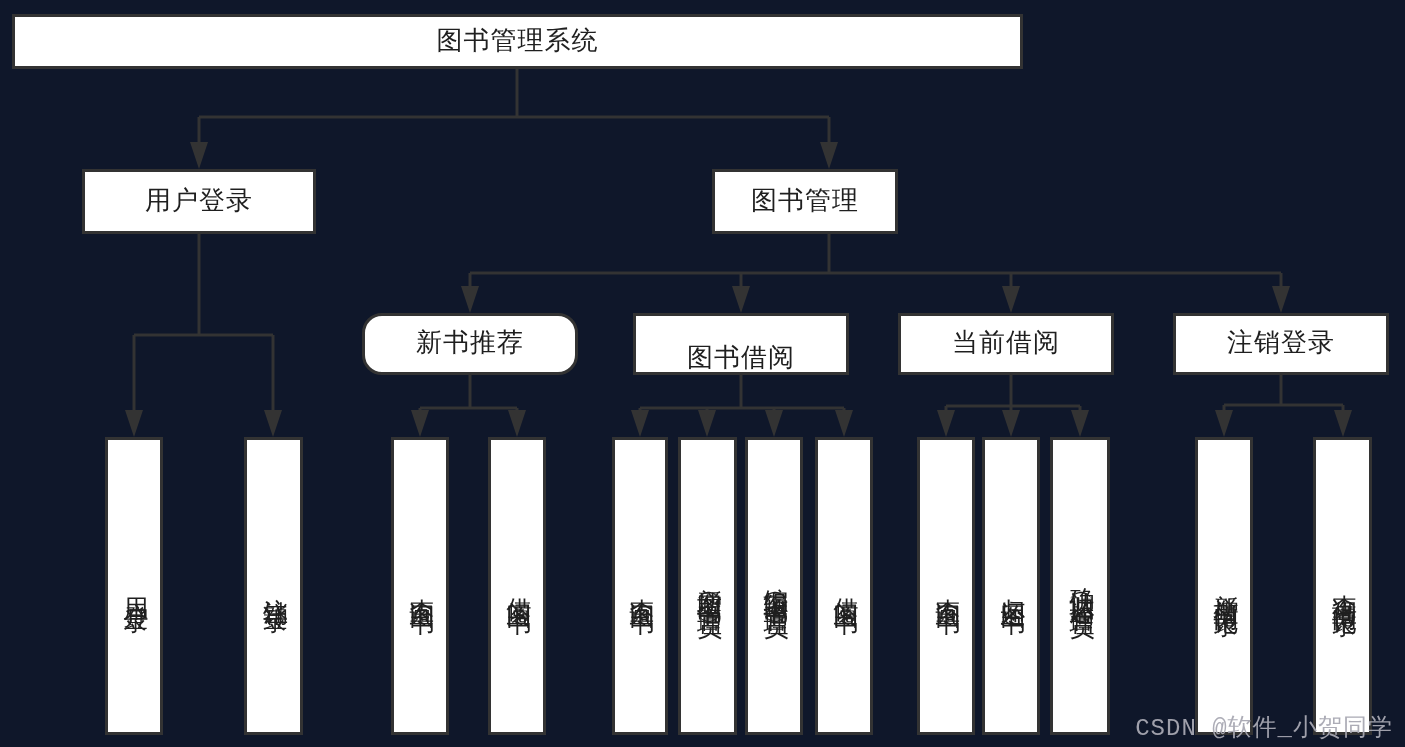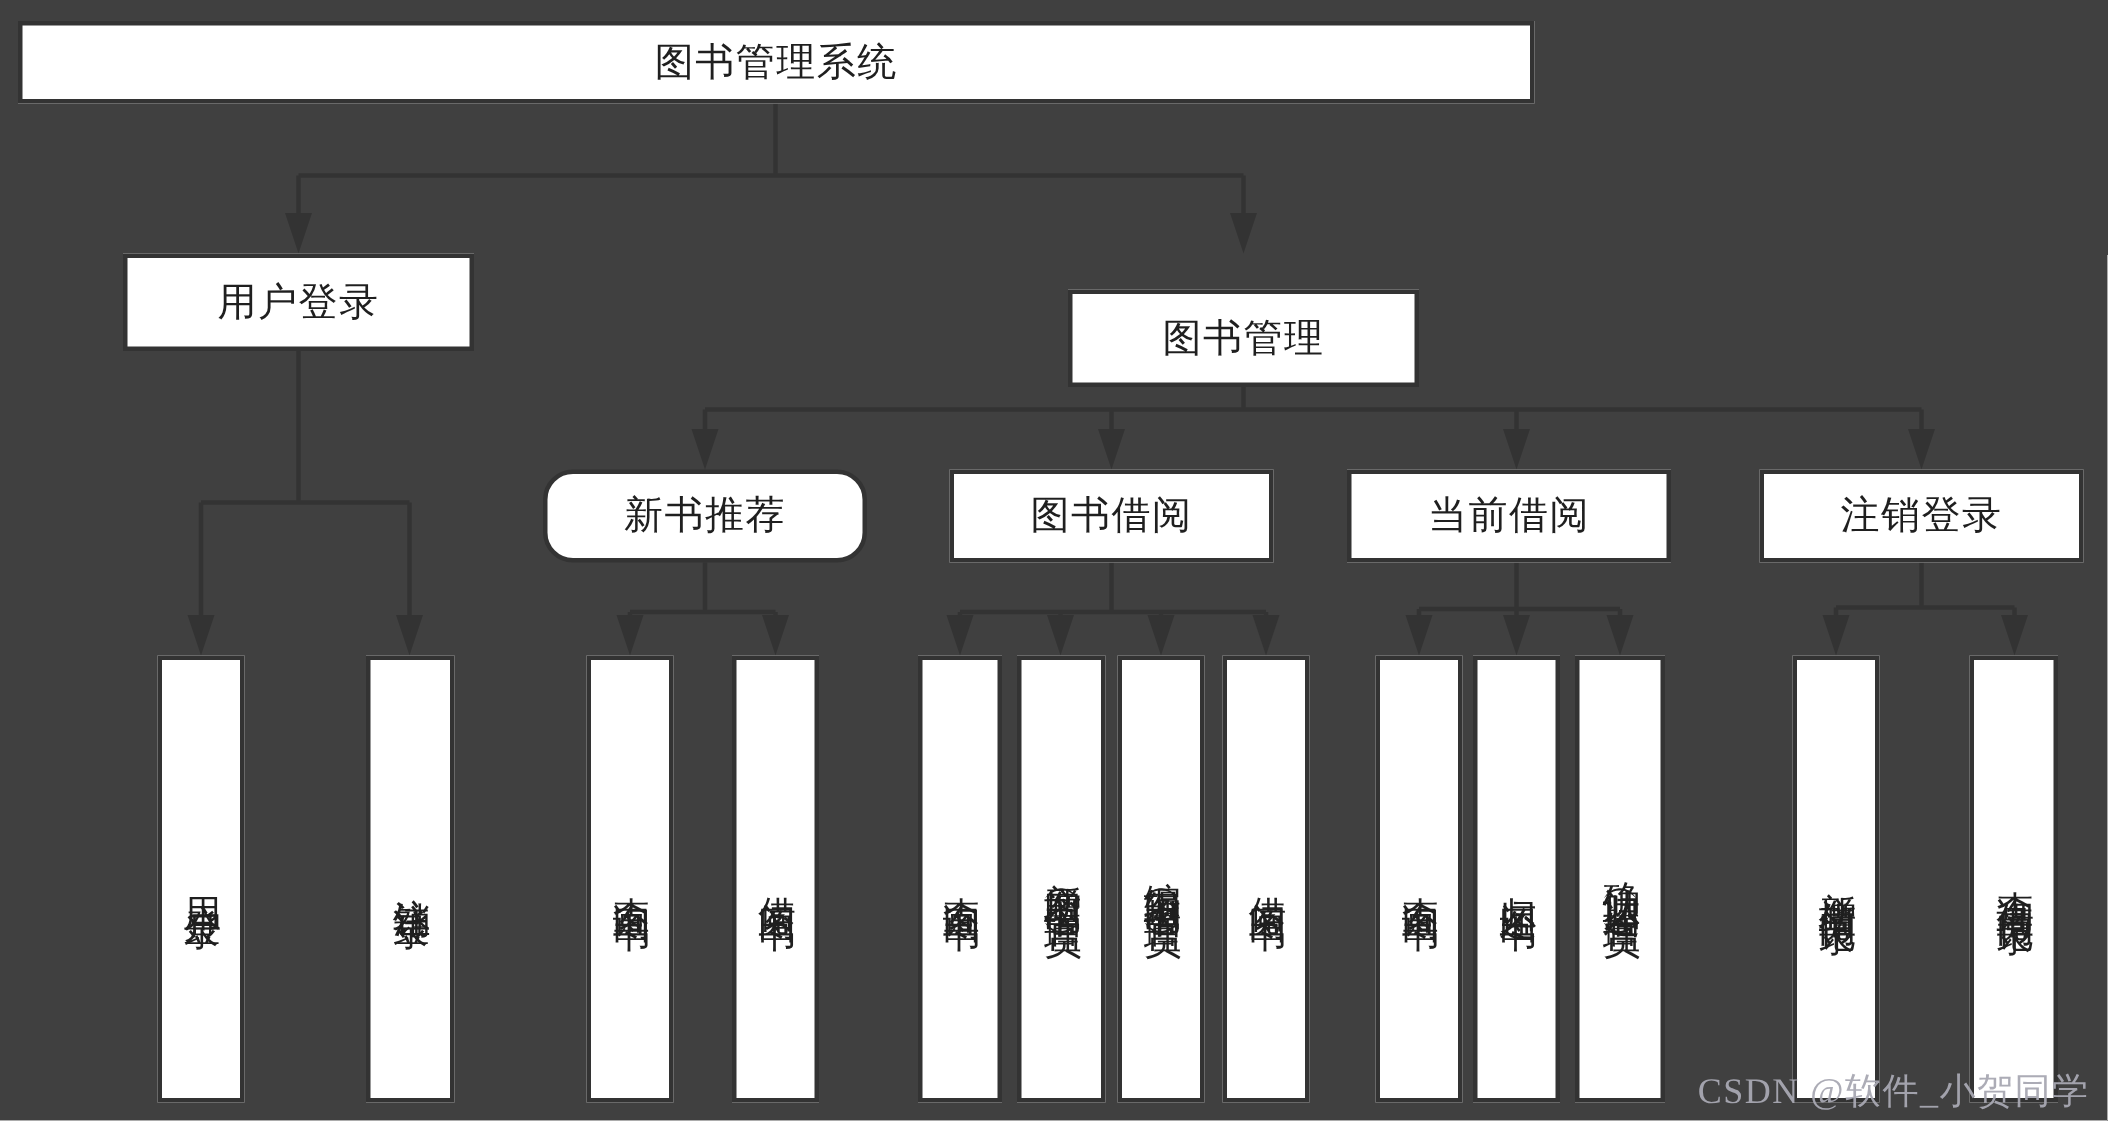--- a/index.html
+++ b/index.html
@@ -1,21 +1,21 @@
 <!DOCTYPE html>
 <html><head>
 <meta charset="utf-8">
 <style>
   html, body { margin: 0; padding: 0; background: #ffffff; }
   .stage {
     position: relative;
     width: 1405px;
     height: 747px;
-    background: #404040;
-    font-family: Liberation Serif, serif;
+    background: #0f172a;
+    font-family: Liberation Mono, monospace;
     overflow: hidden;
   }
   .connectors {
     position: absolute;
     left: 0; top: 0;
     width: 1405px; height: 747px;
     pointer-events: none;
   }
   .node {
     position: absolute;
@@ -37,24 +37,24 @@
     writing-mode: vertical-rl;
     text-orientation: mixed;
     font-size: 25px;
     letter-spacing: 4px;
     line-height: 1;
     white-space: nowrap;
   }
   
   .root-box   { left: 12px;  top: 14px;  width: 1011px; height: 55px; }
   .l2-a       { left: 82px;  top: 169px; width: 234px;  height: 65px; }
-  .l2-b       { left: 712px; top: 169px; width: 234px;  height: 65px; margin-top: 24px; }
+  .l2-b       { left: 712px; top: 169px; width: 186px;  height: 65px; }
   .l3         { top: 313px;  height: 62px; width: 216px; }
   .l3-1 { left: 362px; border-radius: 20px; }
-  .l3-2 { left: 633px; }
+  .l3-2 { left: 633px; align-items: flex-end; }
   .l3-3 { left: 898px; }
   .l3-4 { left: 1173px; }
   .leaf       { top: 437px;  height: 298px; }
   .lf-ul1 { left: 105px;  width: 58px; }
   .lf-ul2 { left: 244px;  width: 59px; }
   .lf-nr1 { left: 391px;  width: 58px; }
   .lf-nr2 { left: 488px;  width: 58px; }
   .lf-bb1 { left: 612px;  width: 56px; }
   .lf-bb2 { left: 678px;  width: 59px; }
   .lf-bb3 { left: 745px;  width: 58px; }

